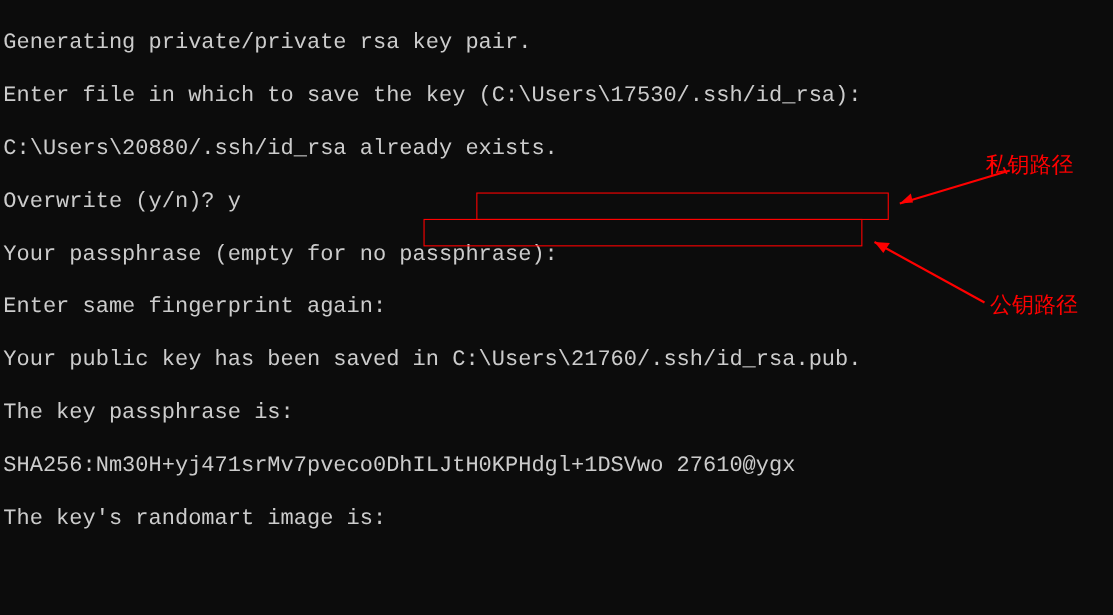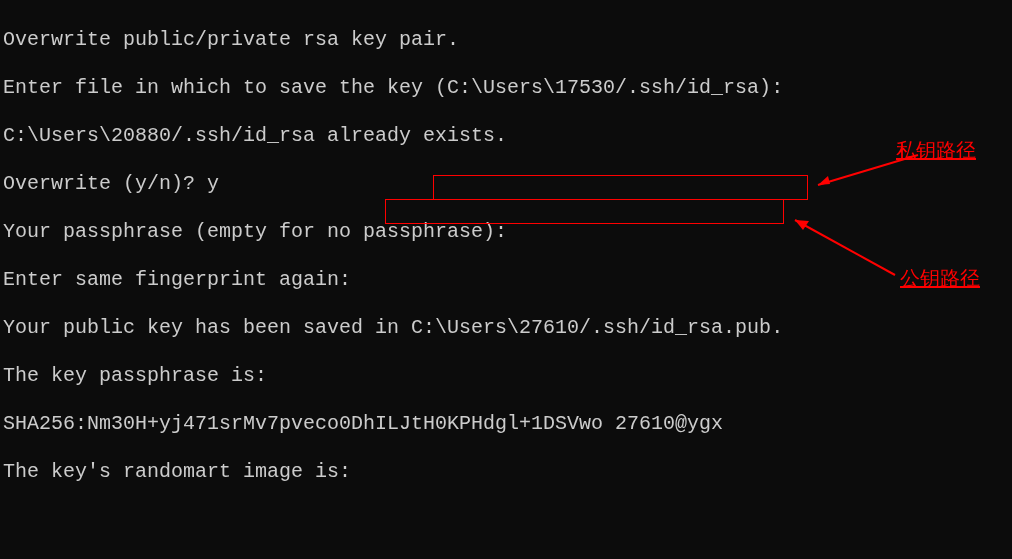--- a/index.html
+++ b/index.html
@@ -27,38 +27,37 @@
       position: absolute;
       border: 1px solid #ff0000;
       pointer-events: none;
     }
     .annotation {
       position: absolute;
       color: #ff0000;
       font-size: 20px;
       font-family: 'SimSun', 'Microsoft YaHei', sans-serif;
       pointer-events: none;
-      text-decoration: underline;
     }
     .arrow {
       position: absolute;
       pointer-events: none;
     }
   </style>
 </head>
 <body>
 
 <div class="terminal">
-<span class="line">Overwrite public/private rsa key pair.</span>
+<span class="line">Generating private/private rsa key pair.</span>
 <span class="line">Enter file in which to save the key (C:\Users\17530/.ssh/id_rsa):</span>
 <span class="line">C:\Users\20880/.ssh/id_rsa already exists.</span>
 <span class="line">Overwrite (y/n)? y</span>
 <span class="line">Your passphrase (empty for no passphrase):</span>
 <span class="line">Enter same fingerprint again:</span>
-<span class="line">Your public key has been saved in C:\Users\27610/.ssh/id_rsa.pub.</span>
+<span class="line">Your public key has been saved in C:\Users\21760/.ssh/id_rsa.pub.</span>
 <span class="line">The key passphrase is:</span>
 <span class="line">SHA256:Nm30H+yj471srMv7pveco0DhILJtH0KPHdgl+1DSVwo 27610@ygx</span>
 <span class="line">The key's randomart image is:</span>
 
 
 
 
 
 
 

